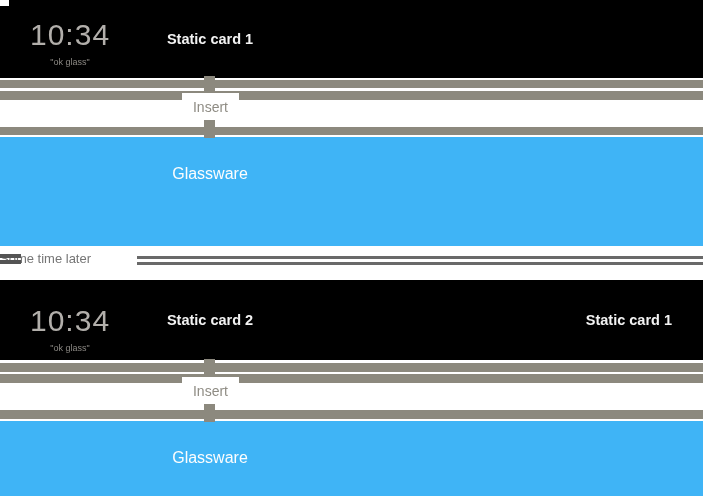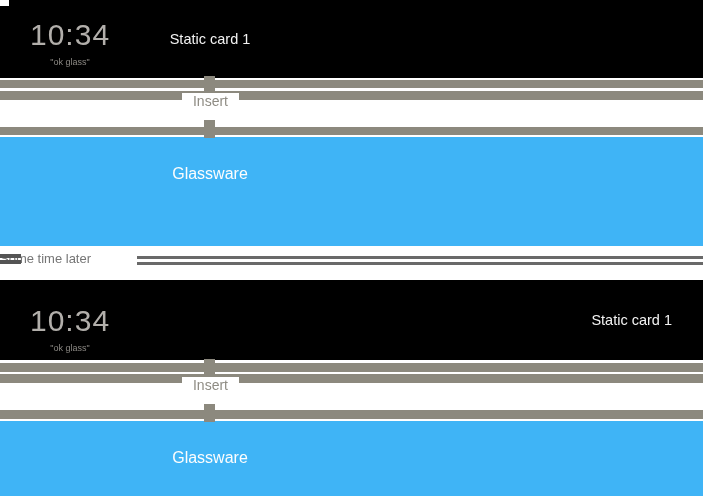--- a/index.html
+++ b/index.html
@@ -6,29 +6,29 @@
   .canvas{
     position:relative;width:703px;height:496px;background:var(--white,#fff);
     overflow:hidden;font-family:"Liberation Sans",sans-serif;padding-left:8px;
   }
   .bar{position:absolute;left:0;width:703px;background:var(--card-black,#000);}
   .clock{position:absolute;left:30px;width:80px;text-align:center;}
   .time{font-size:30px;font-weight:200;line-height:30px;color:var(--clock-text,#b2afab);letter-spacing:1px;}
   .hint{font-size:9px;line-height:9px;margin-top:8px;color:var(--hint-text,#8b8883);}
   .card-label{
     position:absolute;top:50%;transform:translateY(-50%);
-    font-size:14.5px;color:var(--card-text,#f2f2f2);white-space:nowrap;
+    font-size:14.5px;color:var(--card-text,#f2f2f2);white-space:nowrap;font-weight:bold;
   }
   .center420{left:0;width:420px;text-align:center;}
   .right-card{right:31px;text-align:right;}
   .connector{position:absolute;left:204px;width:11px;background:var(--band-gray,#8c897e);z-index:1;}
   .band{position:absolute;left:0;width:703px;background:var(--band-gray,#8c897e);z-index:2;}
   .insert-label{
     position:absolute;left:182px;width:57px;height:27px;background:var(--white,#fff);z-index:3;
-    display:flex;justify-content:center;
+    display:flex;align-items:center;justify-content:center;
     font-size:14px;color:var(--insert-text,#8f8c84);
   }
   .glassware{position:absolute;left:0;width:703px;background:var(--glassware-blue,#3fb4f6);}
   .gw-label{
     position:absolute;left:0;width:420px;top:28px;text-align:center;
     font-size:16px;line-height:18px;color:#fdfdfd;
   }
   .sep-label{
     position:absolute;left:0;top:249px;width:150px;
     font-size:13px;line-height:19px;color:var(--separator-text,#757575);z-index:2;white-space:nowrap;
@@ -68,20 +68,21 @@
   <div class="sep-line" style="top:256px"></div>
   <div class="sep-line" style="top:262px"></div>
   <div class="sep-stub" style="top:253.5px"></div>
   <div class="sep-stub" style="top:259.5px"></div>
 
   <div class="bar" style="top:280px;height:80px">
     <div class="clock" style="top:26px">
       <div class="time">10:34</div>
       <div class="hint">"ok glass"</div>
     </div>
+    <div class="card-label center420">Static card 2</div>
     <div class="card-label right-card">Static card 1</div>
   </div>
 
   <div class="connector" style="top:359px;height:63px"></div>
   <div class="band" style="top:363px;height:8.5px"></div>
   <div class="band" style="top:374px;height:9px"></div>
   <div class="band" style="top:410px;height:9px"></div>
 
   <div class="insert-label" style="top:377px">
     <span>Insert</span>

